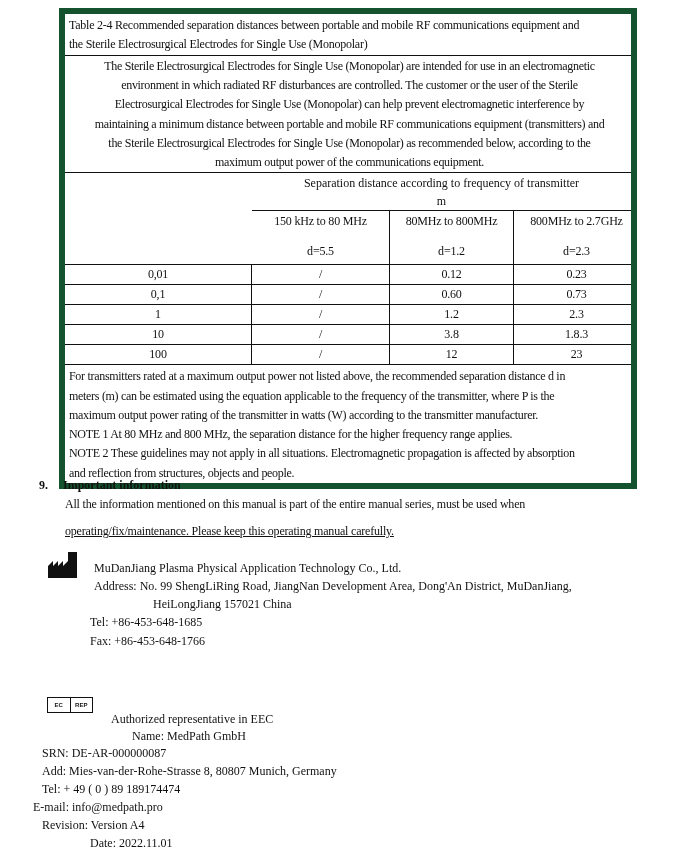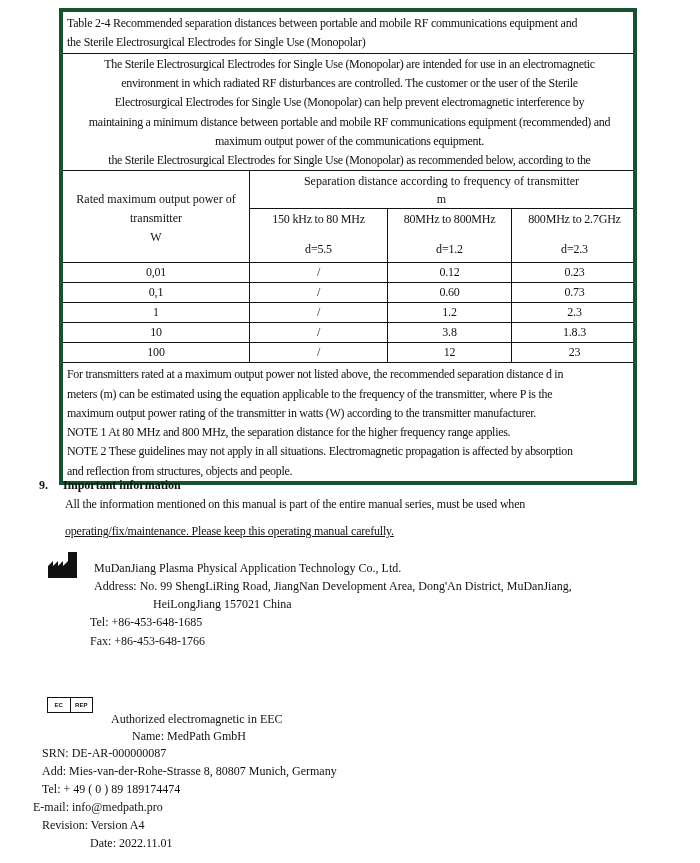--- a/index.html
+++ b/index.html
@@ -3,21 +3,21 @@
   <meta charset="utf-8">
   <style>
     html, body { margin: 0; padding: 0; background: #ffffff; }
     body {
       width: 700px; height: 863px; position: relative; overflow: hidden;
       font-family: "Liberation Serif", "DejaVu Serif", serif;
       color: #111; font-size: 12px;
     }
     .tbl {
       position: absolute; left: 59px; top: 8px; width: 578px;
-      border: 4px solid #14532d; box-sizing: border-box;
+      border: 6px solid #14532d; box-sizing: border-box;
     }
     .row { border-bottom: 1px solid #111; box-sizing: border-box; }
     .row:last-child { border-bottom: none; }
     .caption { padding: 2px 4px 1px 4px; line-height: 19px; font-size: 12px; letter-spacing: -0.25px; }
     .intro { text-align: center; padding: 1px 1px 0 4px; line-height: 19.2px; font-size: 12px; letter-spacing: -0.3px; }
     .grid { display: grid; grid-template-columns: 187px 138px 124px 125px; }
     .cell { border-right: 1px solid #111; box-sizing: border-box; text-align: center; font-size: 12px; letter-spacing: -0.2px; }
     .cell:last-child { border-right: none; }
     .hdr { height: 92px; position: relative; }
     .hdr-left {
@@ -51,30 +51,25 @@
 
 <div class="tbl">
   <div class="row caption">
     <div>Table 2-4 Recommended separation distances between portable and mobile RF communications equipment and</div>
     <div>the Sterile Electrosurgical Electrodes for Single Use (Monopolar)</div>
   </div>
   <div class="row intro">
     <div>The Sterile Electrosurgical Electrodes for Single Use (Monopolar) are intended for use in an electromagnetic</div>
     <div>environment in which radiated RF disturbances are controlled. The customer or the user of the Sterile</div>
     <div>Electrosurgical Electrodes for Single Use (Monopolar) can help prevent electromagnetic interference by</div>
-    <div>maintaining a minimum distance between portable and mobile RF communications equipment (recommended) and</div>
+    <div>maintaining a minimum distance between portable and mobile RF communications equipment (transmitters) and</div>
+    <div>the Sterile Electrosurgical Electrodes for Single Use (Monopolar) as recommended below, according to the</div>
     <div>maximum output power of the communications equipment.</div>
-    <div>the Sterile Electrosurgical Electrodes for Single Use (Monopolar) as recommended below, according to the</div>
   </div>
   <div class="row hdr">
-    <div class="hdr-left">
-      <div>Rated maximum output power of</div>
-      <div>transmitter</div>
-      <div>W</div>
-    </div>
     <div class="hdr-right">
       <div class="hdr-span">
         <div>Separation distance according to frequency of transmitter</div>
         <div>m</div>
       </div>
       <div class="hdr-sub">
         <div class="cell">
           <span>150 kHz to 80 MHz</span>
           <span class="eq">d=5.5</span>
         </div>
@@ -141,20 +136,20 @@
 <div class="mfr" style="left:94px; top:561px;">MuDanJiang Plasma Physical Application Technology Co., Ltd.</div>
 <div class="mfr" style="left:94px; top:579px;">Address: No. 99 ShengLiRing Road, JiangNan Development Area, Dong'An District, MuDanJiang,</div>
 <div class="mfr" style="left:153px; top:597px;">HeiLongJiang 157021 China</div>
 <div class="mfr" style="left:90px; top:615px;">Tel: +86-453-648-1685</div>
 <div class="mfr" style="left:90px; top:634px;">Fax: +86-453-648-1766</div>
 
 <div class="ecrep">
   <span>EC</span>
   <span>REP</span>
 </div>
-<div class="rep" style="left:111px; top:712px;">Authorized electromagnetic in EEC</div>
+<div class="rep" style="left:111px; top:712px;">Authorized representative in EEC</div>
 <div class="rep" style="left:132px; top:729px;">Name: MedPath GmbH</div>
 <div class="rep" style="left:42px; top:746px;">SRN: DE-AR-000000087</div>
 <div class="rep" style="left:42px; top:764px;">Add: Mies-van-der-Rohe-Strasse 8, 80807 Munich, Germany</div>
 <div class="rep" style="left:42px; top:782px;">Tel: + 49 ( 0 ) 89 189174474</div>
 <div class="rep" style="left:33px; top:800px;">E-mail: info@medpath.pro</div>
 <div class="rep" style="left:42px; top:818px;">Revision: Version A4</div>
 <div class="rep" style="left:42px; top:836px;margin-left:48px;">Date: 2022.11.01</div>
 
 </body></html>

